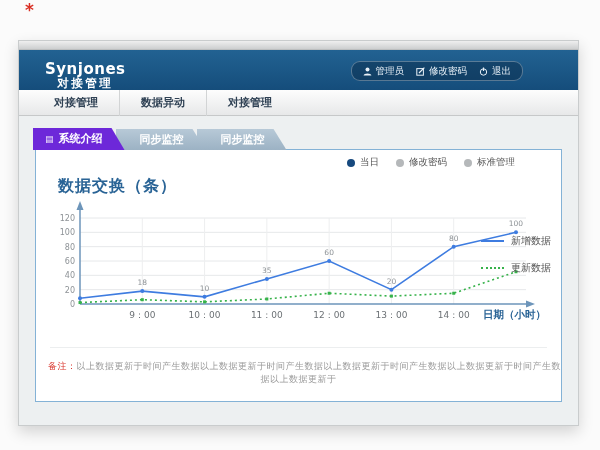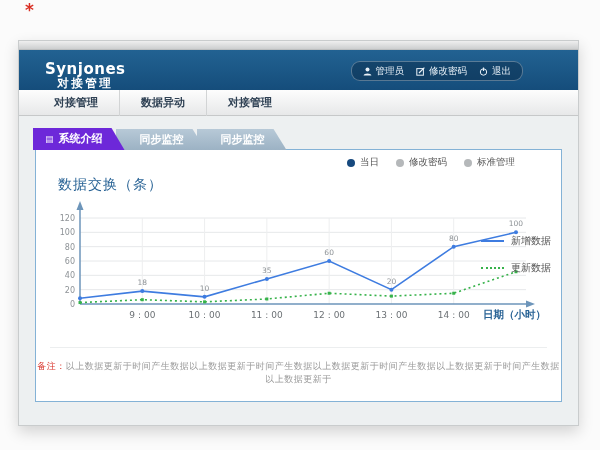--- a/index.html
+++ b/index.html
@@ -46,34 +46,34 @@
 
   
   .panel { position:relative; margin:0 16px; margin-top:-1px; height:253px;
            background:#fff; border:1px solid #84b2d6; z-index:2; }
 
   .range-group { position:absolute; top:6px; right:46px; display:flex; gap:17px; align-items:center; }
   .range-item { display:flex; align-items:center; gap:5px; font-size:9.5px; color:#555; cursor:pointer; }
   .radio-dot { width:8px; height:8px; border-radius:50%; background:#b5b8ba; }
   .range-item.selected .radio-dot { background:#17497e; }
 
-  .chart-ylabel { position:absolute; left:22px; top:26px; font-size:14px; font-weight:normal;
+  .chart-ylabel { position:absolute; left:22px; top:26px; font-size:16px; font-weight:bold;
                   color:#2a6496; letter-spacing:1px; }
   .chart-svg { position:absolute; left:12px; top:48px; }
 
   .series-legend { position:absolute; right:10px; top:84px; display:flex; flex-direction:column; gap:13px; }
   .series-item { display:flex; align-items:center; gap:7px; font-size:10px; color:#555; white-space:nowrap; }
   .line-sample { width:23px; height:0; }
   .line-sample.solid  { border-top:2px solid #3e7ce0; }
   .line-sample.dotted { border-top:2px dotted #36b24a; }
 
   .panel-divider { position:absolute; left:14px; right:14px; top:197px; border-top:1px solid #eceeef; }
   .note { position:absolute; left:0; right:0; top:210px; text-align:center; font-size:9px;
           color:#9a9a9a; letter-spacing:0.5px; }
-  .note-prefix { color:#d9342b; }
+  .note-prefix { color:#d9342b;padding-left:12px; }
 </style>
 </head>
 <body>
 
 <div class="stage">
   <span class="red-mark">*</span>
 
   <div class="window">
     <div class="top-strip"></div>
 

